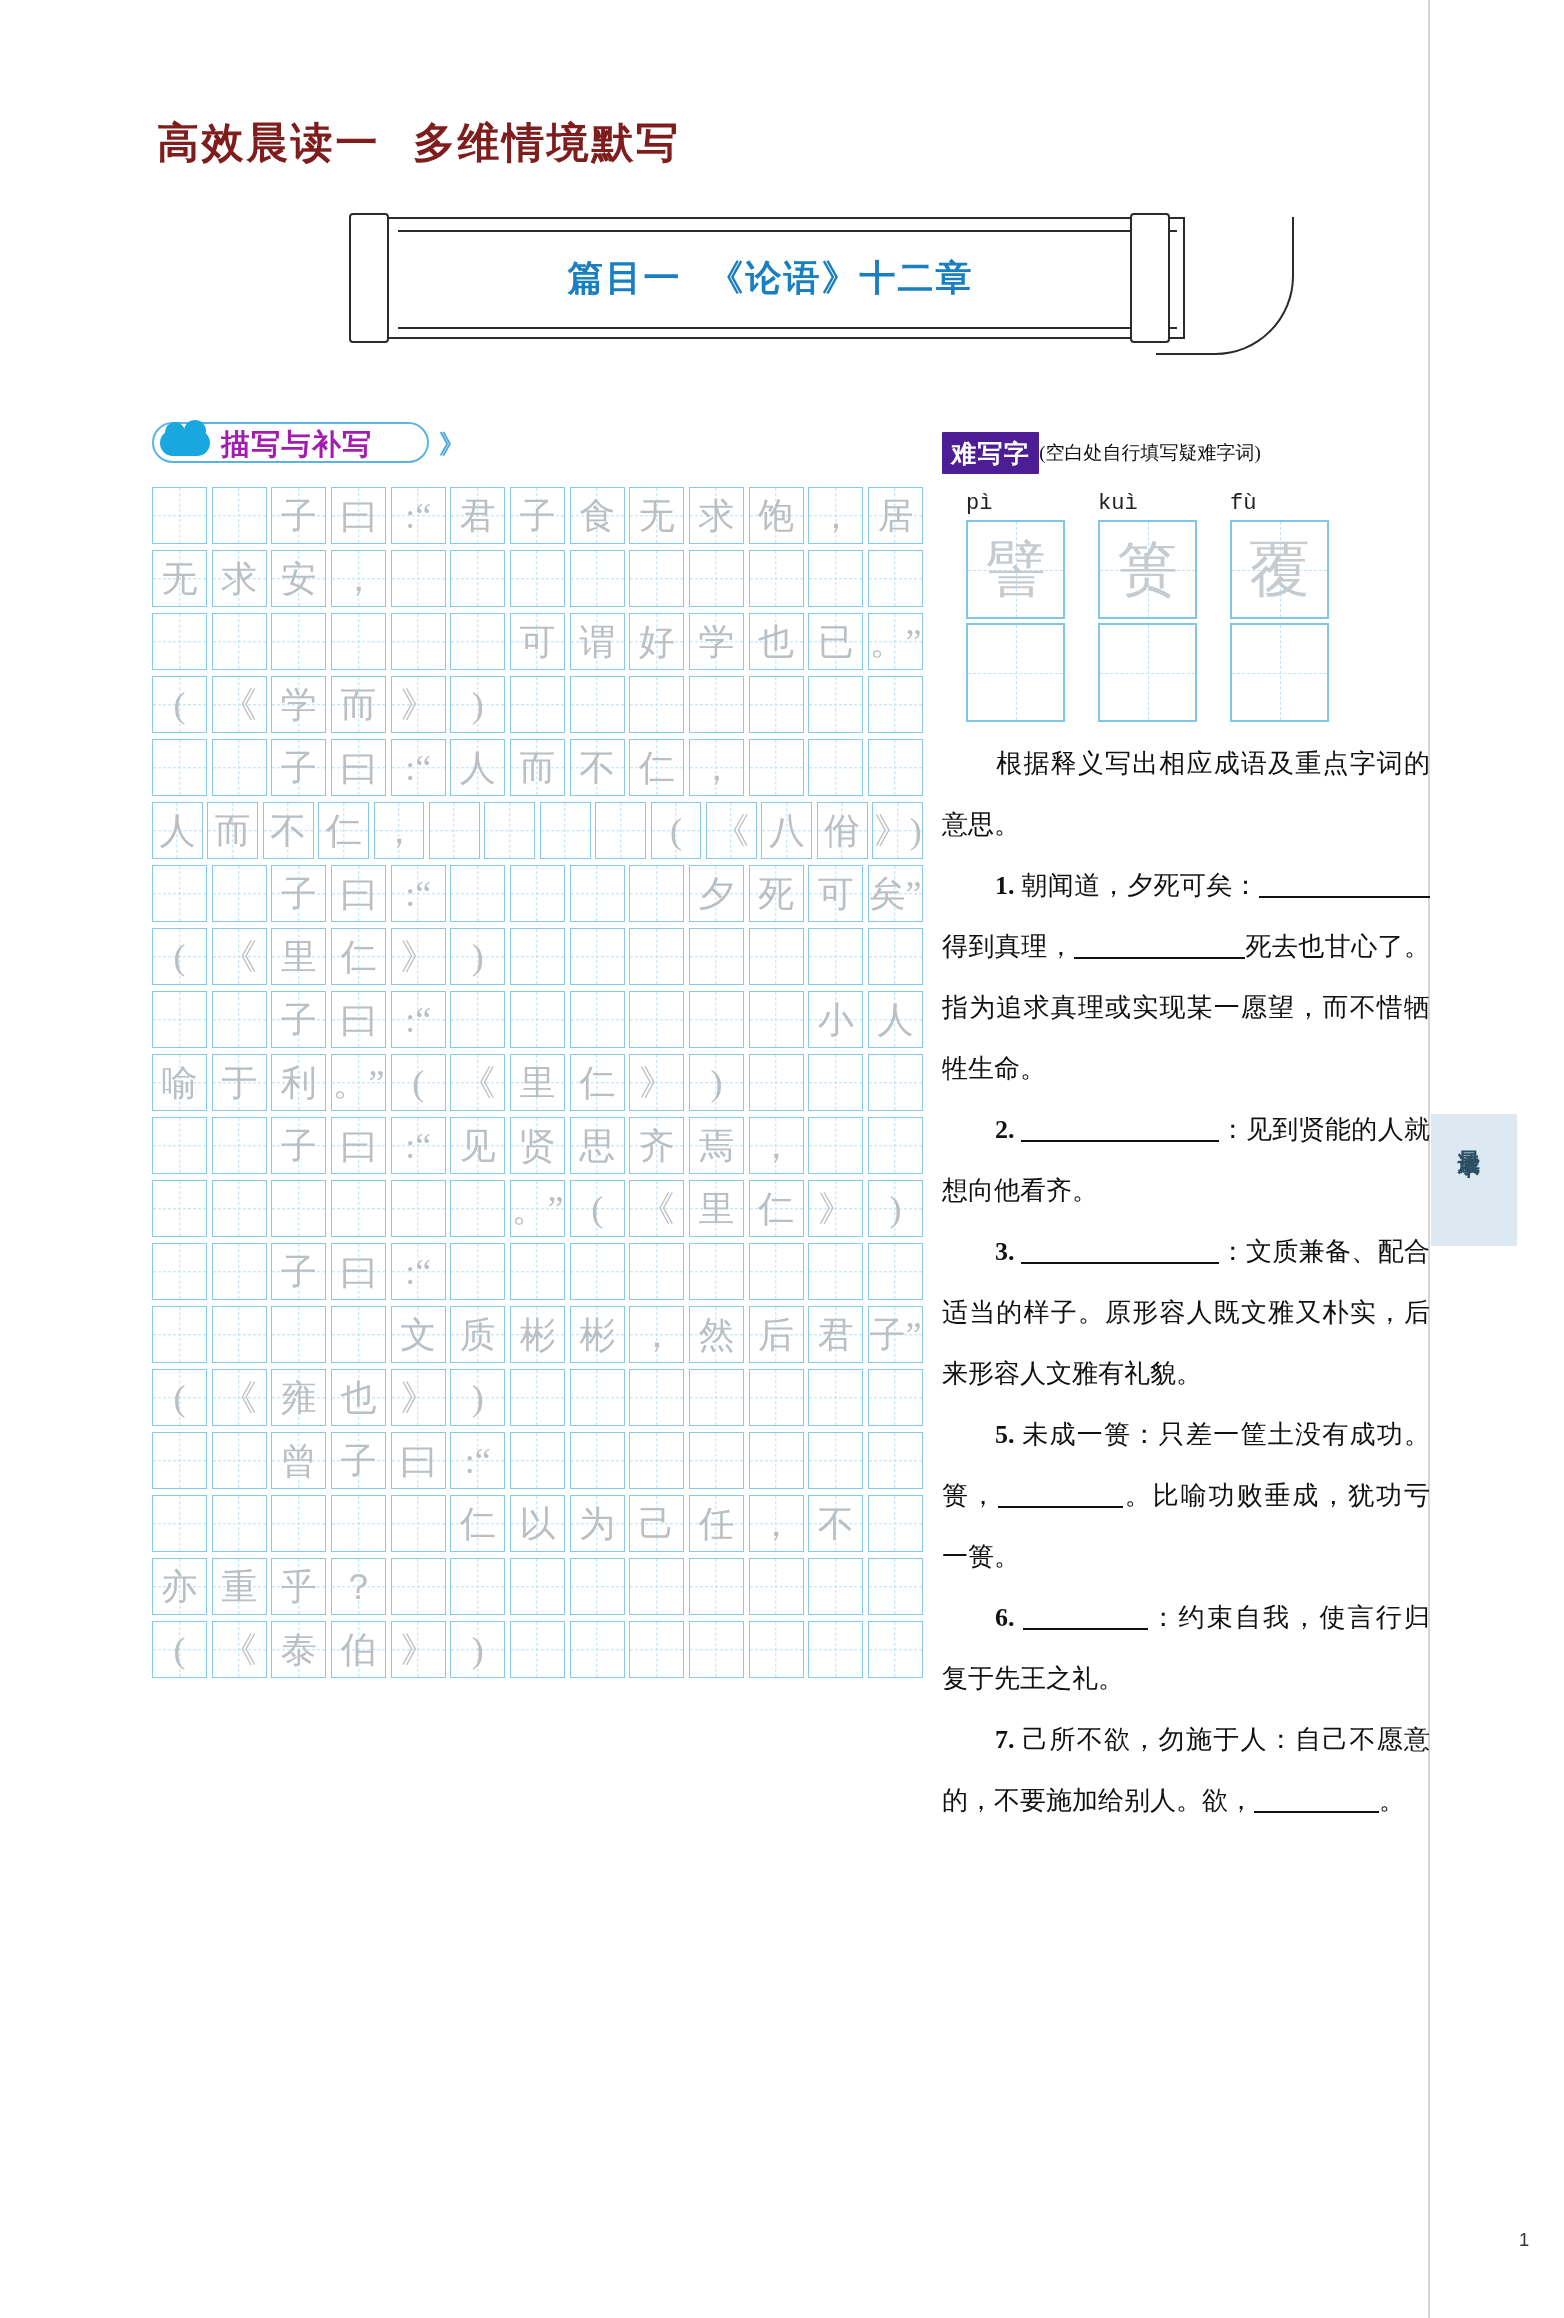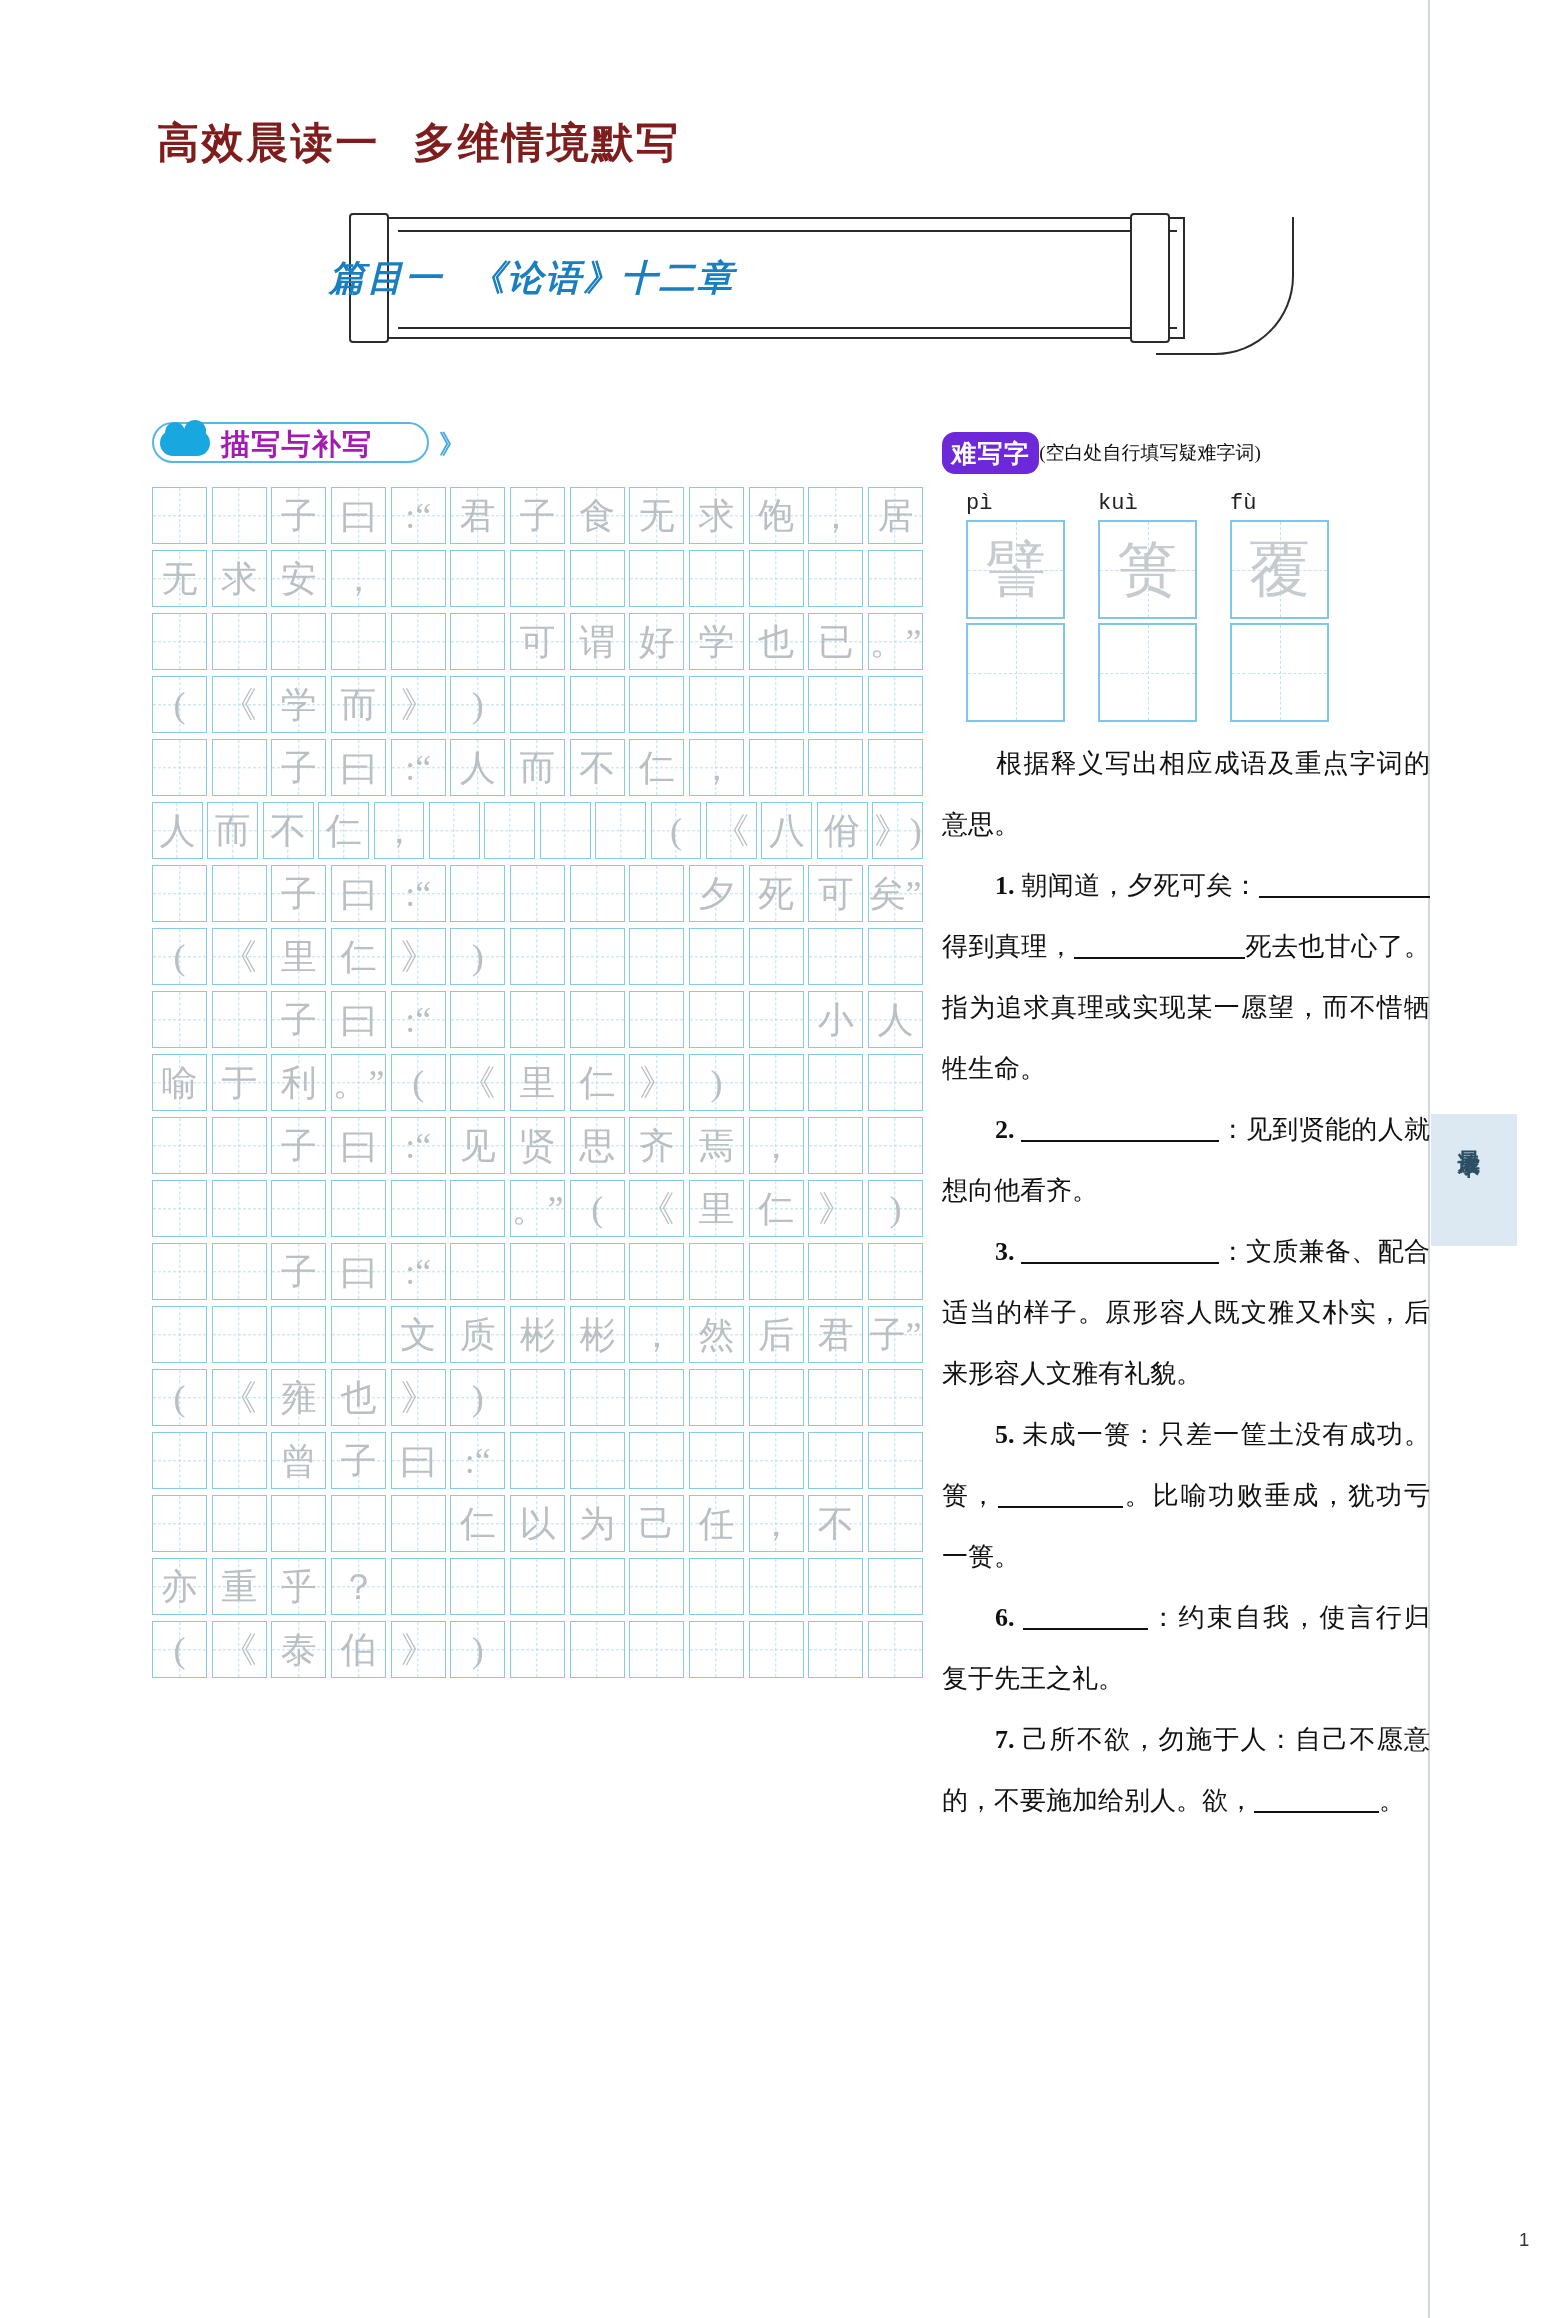--- a/index.html
+++ b/index.html
@@ -65,25 +65,24 @@
   }
   .scroll-tail{
     position:absolute;left:827px;top:0px;width:138px;height:138px;
     border-right:2.6px solid #2b2b2b;
     border-bottom:2.6px solid #2b2b2b;
     border-radius:0 0 79px 0;
     box-sizing:border-box;
   }
   .scroll-text{
     position:absolute;left:0;top:0;width:883px;height:122px;
-    display:flex;align-items:center;justify-content:flex-start;
+    display:flex;align-items:center;justify-content:center;
     font-size:36px;font-weight:bold;color:#1a7fc1;
     letter-spacing:2px;
     font-family:"Liberation Sans", sans-serif;
-    font-style:italic;
   }
   .scroll-text .gap{display:inline-block;width:26px;}
 
   
   .left-col{
     position:absolute;left:152px;top:422px;width:771px;
   }
   .section-tag{
     position:relative;
     height:47px;width:283px;
@@ -149,23 +148,23 @@
     font-family:"Liberation Serif", serif;
     line-height:1;
   }
 
   
   .right-col{
     position:absolute;left:942px;top:432px;width:488px;
   }
   .mini-tag{
     display:inline-block;
-    background:#6d28d9;color:#fff;
+    background:#4c1d95;color:#fff;
     font-size:25px;font-weight:bold;
-    padding:4.6px 9.2px;border-radius:13px;
+    padding:4.6px 9.2px;border-radius:1px;
     font-family:"Liberation Sans", sans-serif;
     letter-spacing:1.3px;
     vertical-align:middle;
   }
   .mini-note{
     font-size:19px;color:#111;vertical-align:middle;
     font-family:"Liberation Serif", serif;
   }
   .pinyin-row{
     display:flex;margin-top:17px;margin-left:24px;

